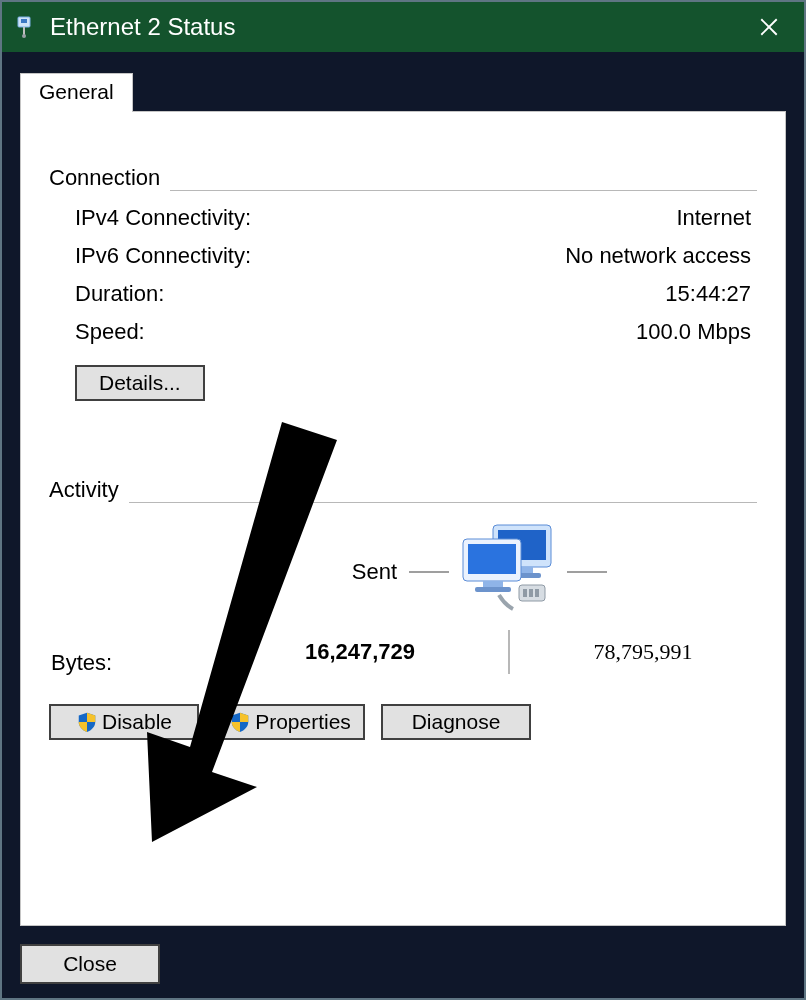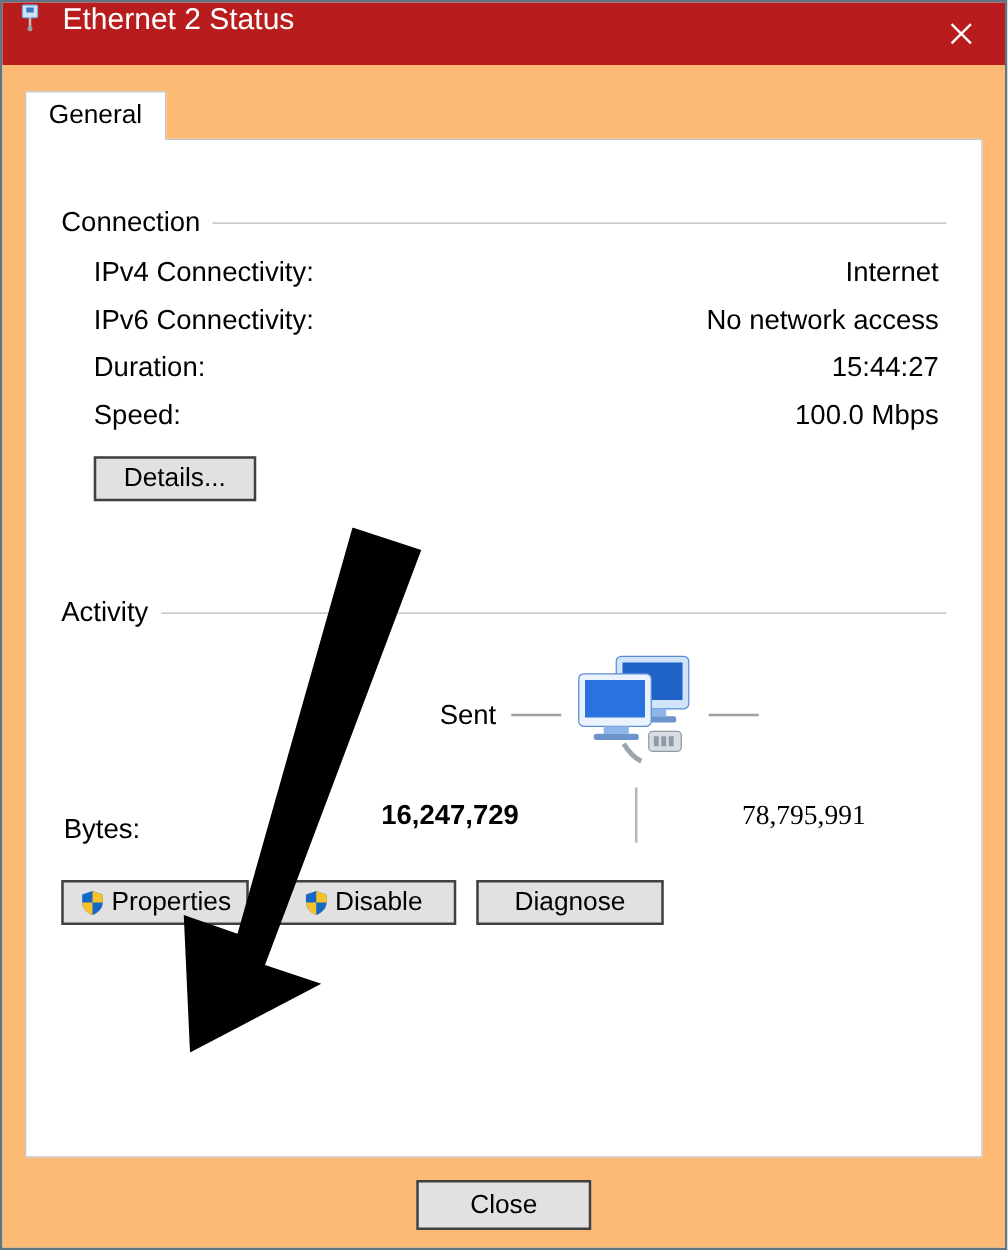--- a/index.html
+++ b/index.html
@@ -15,24 +15,24 @@
   }
   .window {
     width: 806px;
     height: 1000px;
     border: 2px solid #5f7583;
     background: #fff;
     display: flex;
     flex-direction: column;
   }
   .titlebar {
-    background: #b91c1c;
+    background: #14532d;
     color: #fff;
     display: flex;
-    align-items: flex-start;
+    align-items: center;
     height: 50px;
     padding: 0 0 0 10px;
   }
   .titlebar .icon {
     width: 24px;
     height: 24px;
     margin-right: 14px;
     display: inline-block;
   }
   .title-text {
@@ -45,21 +45,21 @@
     height: 50px;
     display: flex;
     align-items: center;
     justify-content: center;
     color: #fff;
     cursor: pointer;
   }
   .close-btn svg { width: 18px; height: 18px; }
   .client {
     flex: 1;
-    background: #fdba74;
+    background: #0f172a;
     padding: 18px 18px 14px 18px;
     display: flex;
     flex-direction: column;
     position: relative;
   }
   
   .tabstrip {
     display: flex;
     align-items: flex-end;
     height: 42px;
@@ -82,21 +82,21 @@
     padding: 22px 28px 22px 28px;
     position: relative;
   }
   
   .group {
     position: relative;
     margin-top: 10px;
   }
   .group .group-header {
     display: flex;
-    align-items: center;
+    align-items: flex-end;
     margin-bottom: 8px;
     margin-top: 31px;
   }
   .group .group-title {
     font-size: 22px;
     padding-right: 10px;
     white-space: nowrap;
   }
   .group .group-line {
     flex: 1;
@@ -172,21 +172,21 @@
   .bytes-row .sent-val { text-align: center; padding-right: 30px; font-weight: bold;}
   .bytes-row .sep {
     width: 0;
     border-left: 2px solid #b8b8b8;
     height: 44px;
     justify-self: center;
   }
   .bytes-row .recv-val { text-align: center; font-family: Liberation Serif, serif; }
   .footer {
     display: flex;
-    justify-content: center;
+    justify-content: flex-start;
     padding-top: 18px;
   }
   .footer .winbtn {
     min-width: 140px;
     padding: 6px 30px;
   }
   
   .arrow-overlay {
     position: absolute;
     left: 60px;
@@ -297,31 +297,31 @@
 
         <div class="actbar">
           <button class="winbtn">
             <span class="shield">
               <svg viewBox="0 0 24 24">
                 <path d="M12 2 L21 5 V12 C21 17 17 21 12 23 C7 21 3 17 3 12 V5 Z" fill="#1568c6"></path>
                 <path d="M12 2 L21 5 V12 L12 12 Z" fill="#f6c22b"></path>
                 <path d="M12 12 L12 23 C7 21 3 17 3 12 Z" fill="#f6c22b"></path>
               </svg>
             </span>
-            <span>Properties</span>
+            <span>Disable</span>
           </button>
           <button class="winbtn">
             <span class="shield">
               <svg viewBox="0 0 24 24">
                 <path d="M12 2 L21 5 V12 C21 17 17 21 12 23 C7 21 3 17 3 12 V5 Z" fill="#1568c6"></path>
                 <path d="M12 2 L21 5 V12 L12 12 Z" fill="#f6c22b"></path>
                 <path d="M12 12 L12 23 C7 21 3 17 3 12 Z" fill="#f6c22b"></path>
               </svg>
             </span>
-            <span>Disable</span>
+            <span>Properties</span>
           </button>
           <button class="winbtn">
             <span>Diagnose</span>
           </button>
         </div>
       </div>
 
     </div>
 
     <div class="footer">

